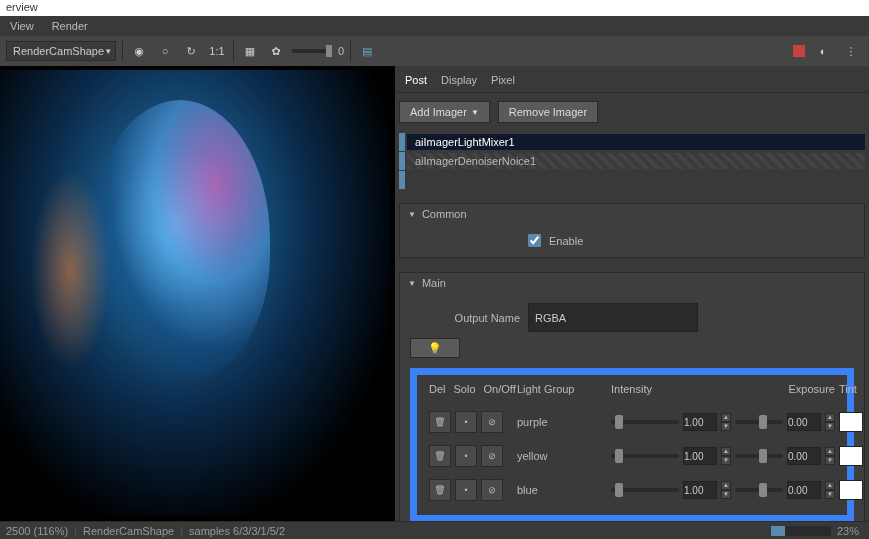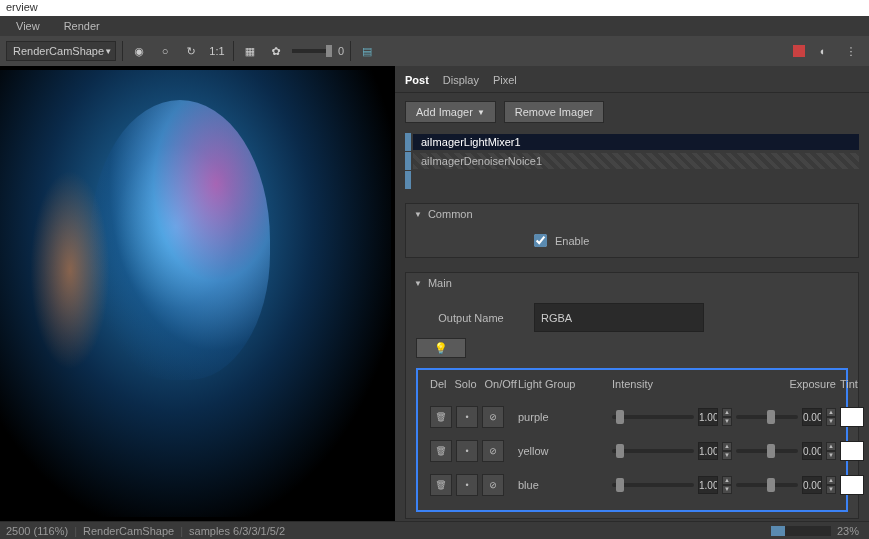--- a/index.html
+++ b/index.html
@@ -1,58 +1,58 @@
 <!DOCTYPE html>
 <html><head>
 <meta charset="utf-8">
 <style>
 * { margin: 0; padding: 0; box-sizing: border-box; font-family: Arial, sans-serif; font-size: 11px; }
 body { background: #393939; color: #bbb; width: 869px; height: 539px; overflow: hidden; }
 .title-bar { background: #fff; color: #333; height: 16px; padding: 1px 6px; font-size: 10px; }
 .menu-bar { height: 20px; display: flex; align-items: center; gap: 18px; padding: 0 10px; background: #393939; }
-.menu-bar span { cursor: pointer; margin-left: 6px; }
+.menu-bar span { cursor: pointer; }
 .toolbar { height: 30px; background: #454545; display: flex; align-items: center; padding: 0 6px; gap: 6px; position: relative; }
 .camera-select { background: #3a3a3a; border: 1px solid #2a2a2a; color: #ccc; padding: 3px 6px; width: 110px; display: flex; justify-content: space-between; align-items: center; }
 .tool-icon { width: 20px; height: 20px; display: flex; align-items: center; justify-content: center; color: #ccc; cursor: pointer; }
 .divider-v { width: 1px; height: 20px; background: #2a2a2a; }
 .toolbar-right { position: absolute; right: 8px; display: flex; gap: 8px; align-items: center; }
 .red-sq { width: 12px; height: 12px; background: #c94141; }
 .main { display: flex; height: 455px; }
 .viewport { width: 395px; background: #000; padding: 4px 4px 4px 0; }
 .render-img { width: 391px; height: 447px; background: radial-gradient(ellipse at 45% 35%, #4aa8d8 0%, #1a5a8a 20%, #0a2a4a 45%, #000 75%); position: relative; overflow: hidden; }
 .face-highlight { position: absolute; width: 180px; height: 280px; left: 90px; top: 30px; background: radial-gradient(ellipse at 70% 30%, rgba(255,100,200,0.6) 0%, rgba(100,180,255,0.5) 35%, rgba(20,80,140,0.3) 60%, transparent 80%); border-radius: 50% 50% 45% 45%; }
 .face-warm { position: absolute; width: 80px; height: 200px; left: 30px; top: 100px; background: radial-gradient(ellipse, rgba(255,140,60,0.5) 0%, transparent 70%); border-radius: 50%; }
 .panel { flex: 1; background: #393939; overflow-y: auto; }
 .tabs { display: flex; gap: 14px; padding: 6px 10px 4px; border-bottom: 1px solid #2a2a2a; }
 .tab { cursor: pointer; padding: 2px 0; }
-.tab.active { color: #fff; font-weight: bold; }
-.panel-body { padding: 8px 10px; }
+.tab.active { color: #fff; font-weight: normal; }
+.panel-body { padding: 8px 4px; }
 .btn { background: #5a5a5a; border: 1px solid #2a2a2a; color: #ddd; padding: 4px 10px; cursor: pointer; display: inline-flex; align-items: center; gap: 4px; }
 .imager-list { margin-top: 10px; }
 .imager-row { height: 18px; display: flex; align-items: center; margin-bottom: 1px; font-size: 10px; position: relative; }
 .imager-bar { width: 6px; height: 100%; background: #5a8ab0; margin-right: 2px; }
 .imager-row.sel .imager-label { background: #0f172a; color: #fff; }
 .imager-label { flex: 1; padding: 2px 8px; background: repeating-linear-gradient(45deg, #444, #444 4px, #3a3a3a 4px, #3a3a3a 8px); }
 .section { margin-top: 14px; border: 1px solid #2a2a2a; background: #3e3e3e; }
 .section-head { padding: 4px 8px; display: flex; align-items: center; gap: 6px; cursor: pointer; }
 .section-body { padding: 6px 10px; }
 .row { display: flex; align-items: center; margin: 4px 0; gap: 8px; }
-.row label { width: 110px; text-align: center; }
+.row label { width: 110px; text-align: right; }
 input[type=checkbox] { accent-color: #5a8ab0; }
 .text-input { background: #2a2a2a; border: 1px solid #222; color: #ccc; padding: 2px 6px; width: 170px; height: 29px; }
 .light-btn { width: 50px; height: 20px; background: #5a5a5a; border: 1px solid #2a2a2a; display: flex; align-items: center; justify-content: center; margin-top: 6px; cursor: pointer; }
-.grid-section { margin-top: 10px; border: 2px solid #3b82f6; padding: 8px; background: #3a3a3a; }
+.grid-section { margin-top: 10px; border: 7px solid #3b82f6; padding: 8px; background: #3a3a3a; }
 .grid-head { display: grid; grid-template-columns: 84px 90px 120px 100px 40px; gap: 4px; padding: 0 4px 10px; font-size: 10px; }
 .grid-row { display: grid; grid-template-columns: 84px 90px 120px 100px 40px; gap: 4px; align-items: center; padding: 6px 4px; }
 .btn-sm { width: 22px; height: 22px; background: #4a4a4a; border: 1px solid #2a2a2a; display: flex; align-items: center; justify-content: center; cursor: pointer; font-size: 9px; }
 .btn-group { display: flex; gap: 4px; }
 .slider-cell { display: flex; align-items: center; gap: 4px; }
 .slider { flex: 1; height: 4px; background: #2a2a2a; position: relative; border-radius: 2px; }
 .slider-thumb { position: absolute; width: 8px; height: 14px; background: #888; top: -5px; border-radius: 2px; }
-.num-input { width: 20px; height: 18px; background: #2a2a2a; border: 1px solid #222; color: #ccc; text-align: center; font-size: 10px; }
+.num-input { width: 34px; height: 18px; background: #2a2a2a; border: 1px solid #222; color: #ccc; font-size: 10px; }
 .spinner { width: 10px; display: flex; flex-direction: column; }
 .spinner div { height: 9px; background: #4a4a4a; border: 1px solid #2a2a2a; font-size: 6px; text-align: center; line-height: 6px; cursor: pointer; }
 .swatch { width: 24px; height: 20px; background: #fff; border: 1px solid #222; cursor: pointer; }
 .status { height: 18px; background: #393939; display: flex; align-items: center; padding: 0 6px; font-size: 10px; color: #999; position: relative; border-top: 1px solid #2a2a2a; }
 .status-sep { margin: 0 6px; color: #555; }
 .progress { position: absolute; right: 10px; display: flex; align-items: center; gap: 6px; }
 .progress-bar { width: 60px; height: 10px; background: #2a2a2a; }
 .progress-fill { height: 100%; background: #5a8ab0; }
 .tri { font-size: 8px; }
 </style>

